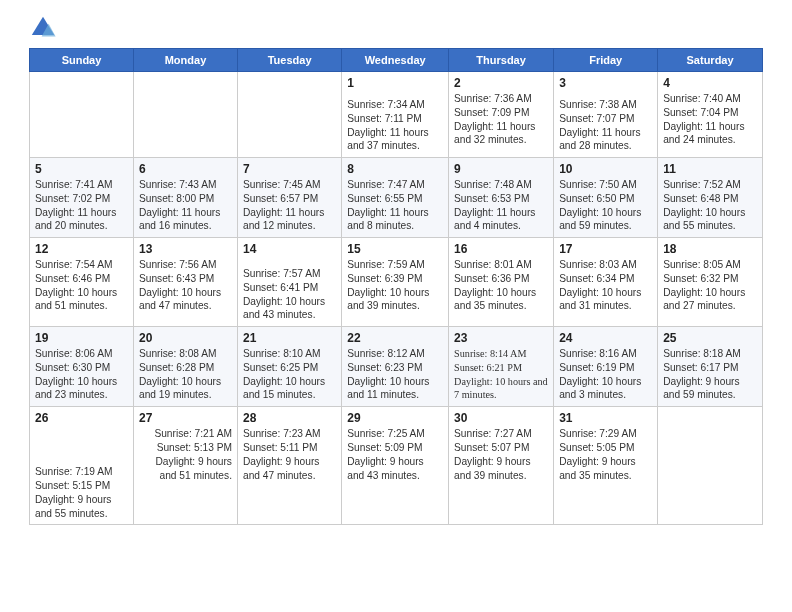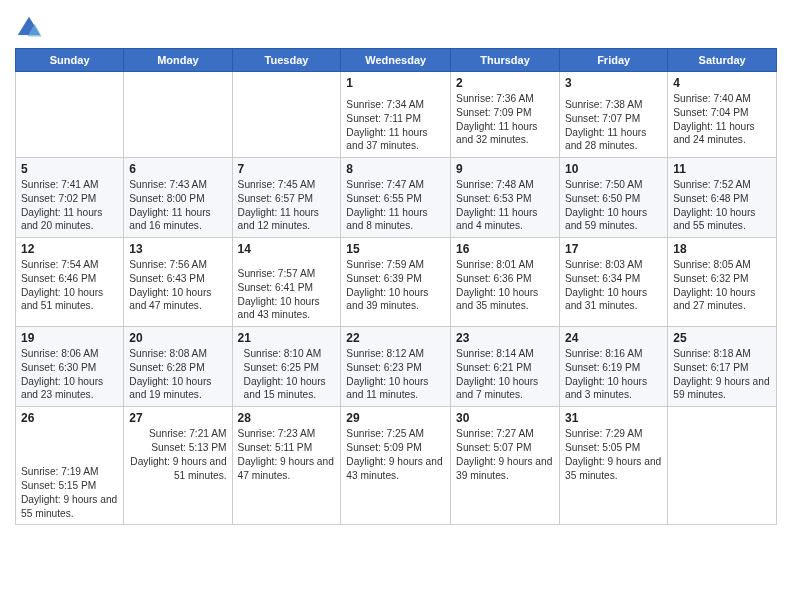--- a/index.html
+++ b/index.html
@@ -6,21 +6,21 @@
     body {
       font-family: Arial, sans-serif;
       background: #fff;
       width: 792px;
       height: 612px;
       overflow: hidden;
     }
     .page {
       width: 792px;
       min-height: 612px;
-      padding: 10px 15px;
+      padding: 10px 29px;
     }
     .header {
       display: flex;
       align-items: flex-start;
       justify-content: space-between;
       margin-bottom: 6px;
     }
     .logo {
       display: flex;
       align-items: center;
@@ -260,33 +260,33 @@
 Daylight: 10 hours and 23 minutes.</div>
           </td>
           <td>
             <span class="day-number">20</span>
             <div class="day-info" style="white-space: pre-line;">Sunrise: 8:08 AM
 Sunset: 6:28 PM
 Daylight: 10 hours and 19 minutes.</div>
           </td>
           <td>
             <span class="day-number">21</span>
-            <div class="day-info" style="white-space: pre-line; margin-left: 6px;">Sunrise: 8:10 AM
+            <div class="day-info" style="white-space: pre-line;">Sunrise: 8:10 AM
 Sunset: 6:25 PM
 Daylight: 10 hours and 15 minutes.</div>
           </td>
           <td>
             <span class="day-number">22</span>
             <div class="day-info" style="white-space: pre-line;">Sunrise: 8:12 AM
 Sunset: 6:23 PM
 Daylight: 10 hours and 11 minutes.</div>
           </td>
           <td>
             <span class="day-number">23</span>
-            <div class="day-info" style="white-space: pre-line;">Sunrise: 8:14 AM
+            <div class="day-info" style="white-space: pre-line; font-family: Liberation Serif, serif;">Sunrise: 8:14 AM
 Sunset: 6:21 PM
 Daylight: 10 hours and 7 minutes.</div>
           </td>
           <td>
             <span class="day-number">24</span>
             <div class="day-info" style="white-space: pre-line;">Sunrise: 8:16 AM
 Sunset: 6:19 PM
 Daylight: 10 hours and 3 minutes.</div>
           </td>
           <td>

